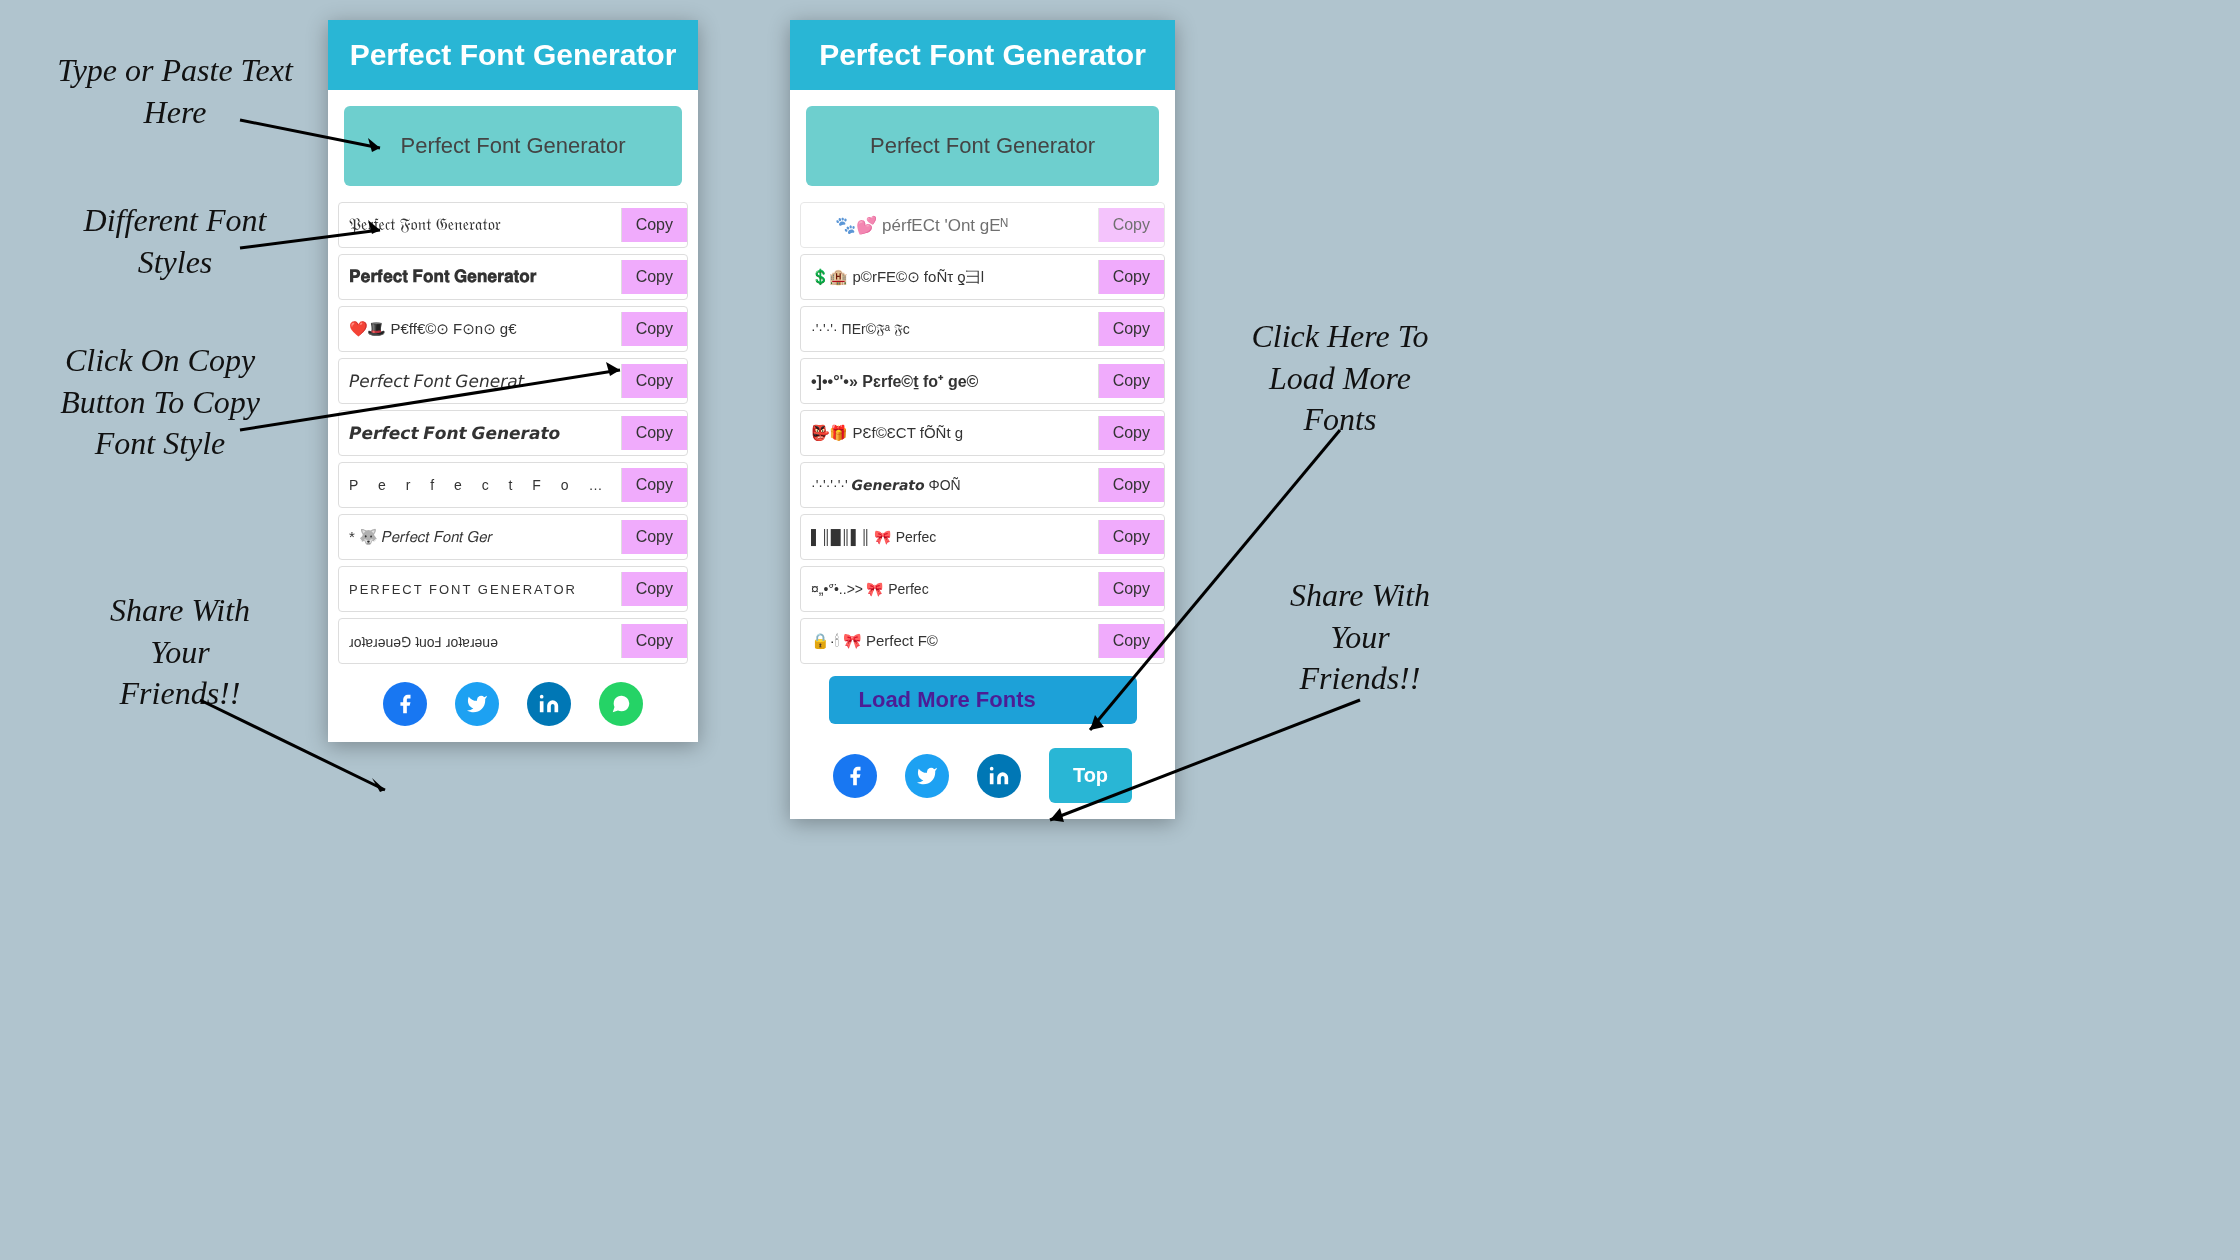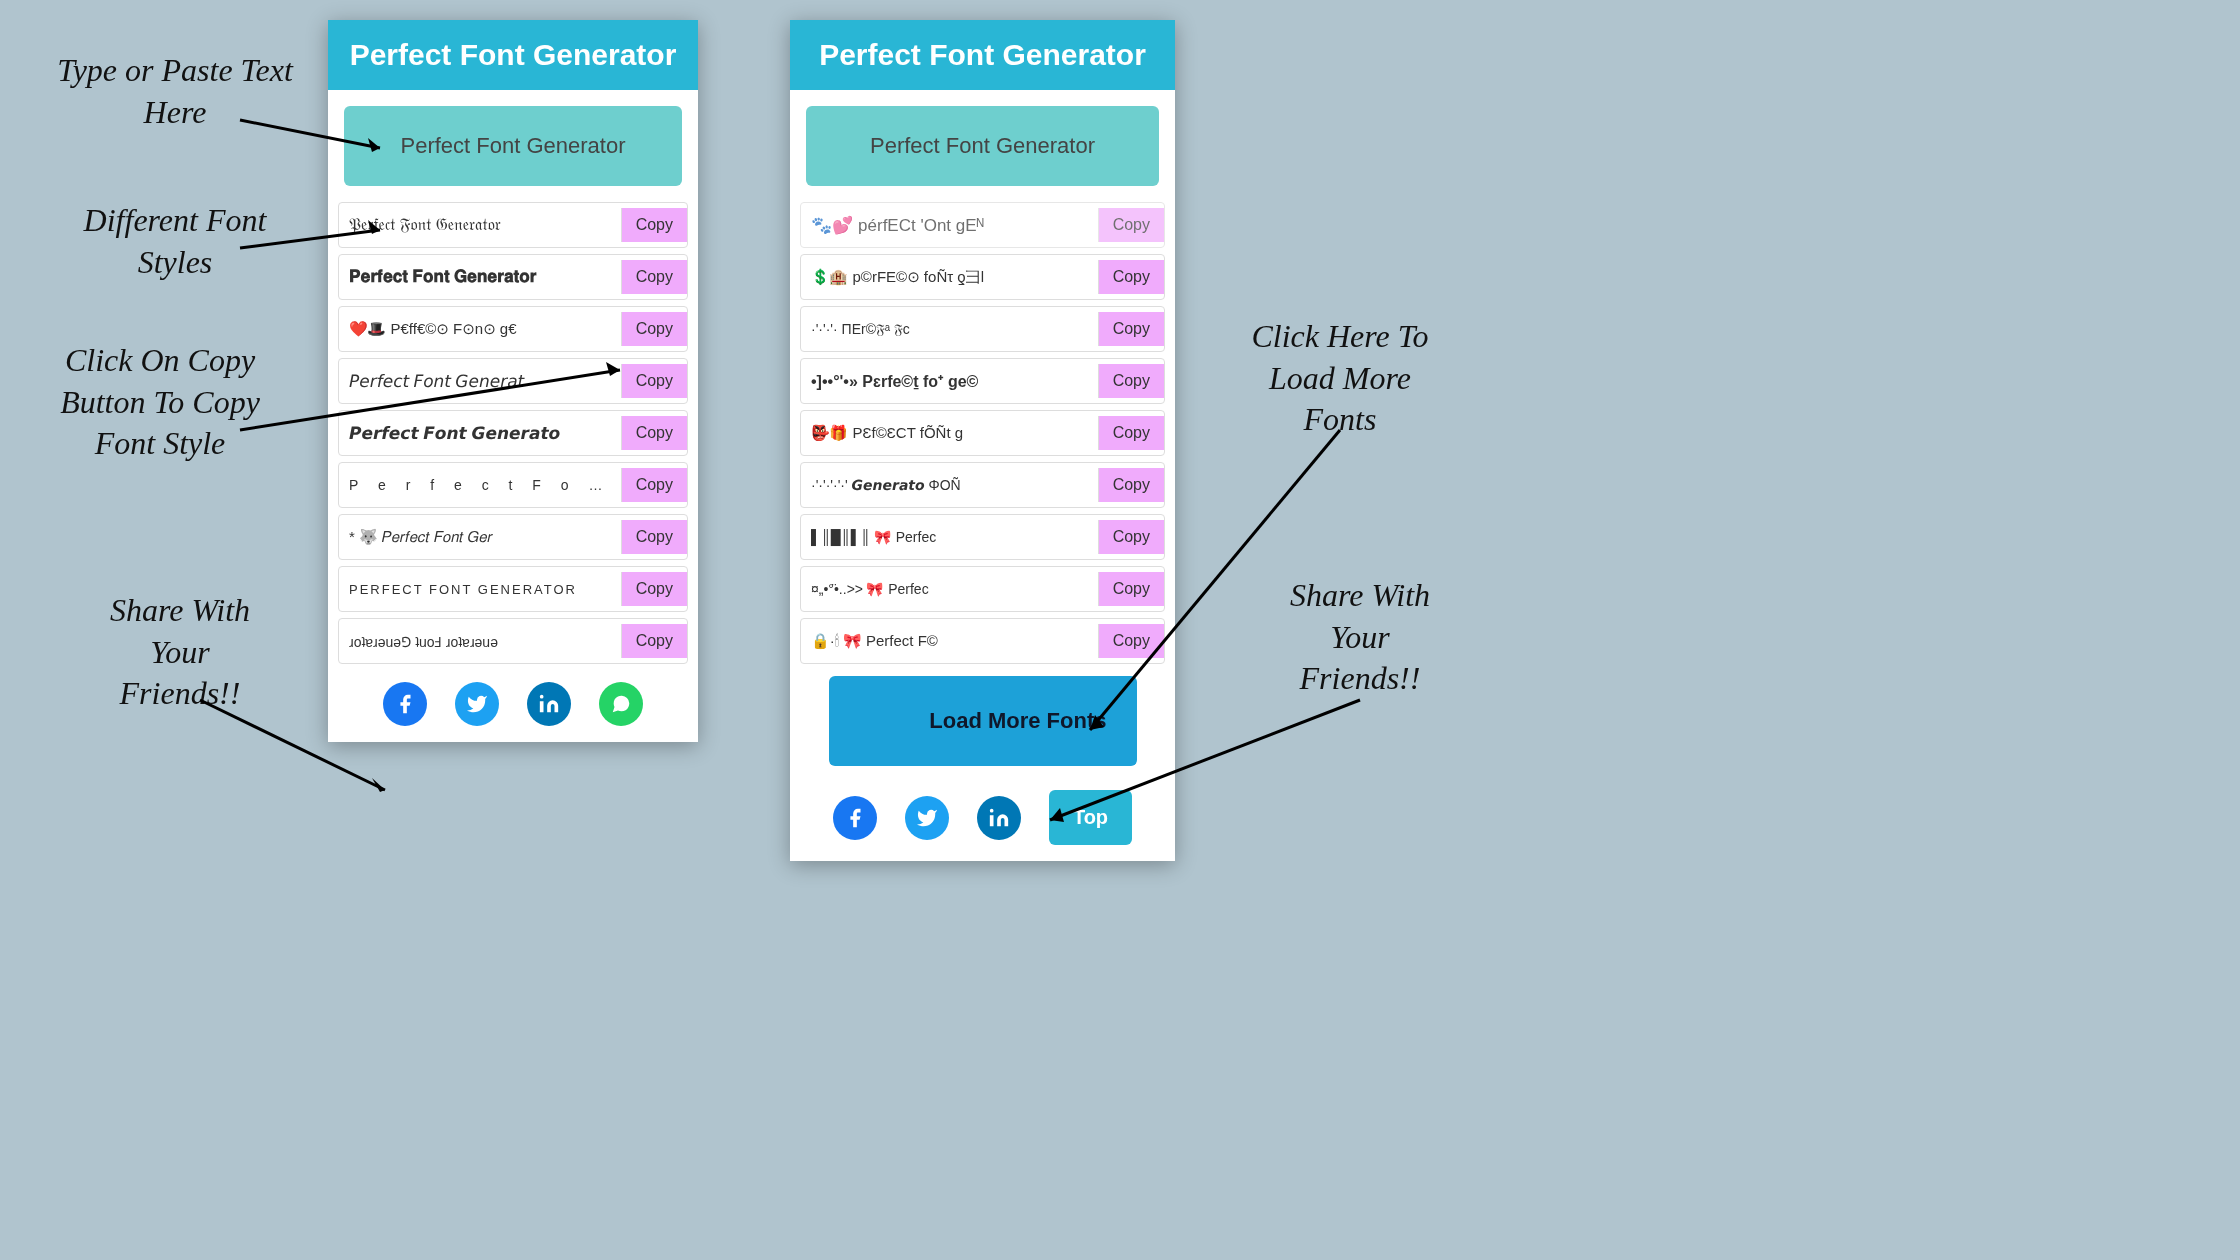--- a/index.html
+++ b/index.html
@@ -82,31 +82,31 @@
       border-left: 1px solid #ddd;
       padding: 8px 14px;
       font-size: 16px;
       color: #333;
       cursor: pointer;
       white-space: nowrap;
     }
 
     .load-more-btn {
       background: #1da1d8;
-      color: #0f172a;
+      color: #4c1d95;
       border: none;
-      padding: 32px 30px;
+      padding: 11px 30px;
       font-size: 22px;
       font-weight: bold;
       border-radius: 6px;
       cursor: pointer;
       margin: 12px auto;
       display: block;
       width: 80%;
-      text-align: right;
+      text-align: left;
     }
 
     .social-bar {
       display: flex;
       justify-content: center;
       gap: 28px;
       padding: 12px 0 16px;
       align-items: center;
     }
 
@@ -271,21 +271,21 @@
   </div>
 </div>
 
 <div id="panel2" class="phone-panel" style="left:790px; top:20px; width:385px;">
   <div class="panel-header">Perfect Font Generator</div>
 
   <div class="text-input-area">
     <span>Perfect Font Generator</span>
   </div>
 
-  <div class="font-row" style="opacity:0.7;">
+  <div class="font-row" style="opacity:0.7;padding-left:24px;">
     <span class="font-text">🐾💕 pérfECt 'Ont gEᴺ</span>
     <button class="copy-btn">Copy</button>
   </div>
 
   <div class="font-row">
     <span class="font-text font-emoji">💲🏨 p©rFE©⊙ foÑτ ƍ彐l</span>
     <button class="copy-btn">Copy</button>
   </div>
 
   <div class="font-row">

